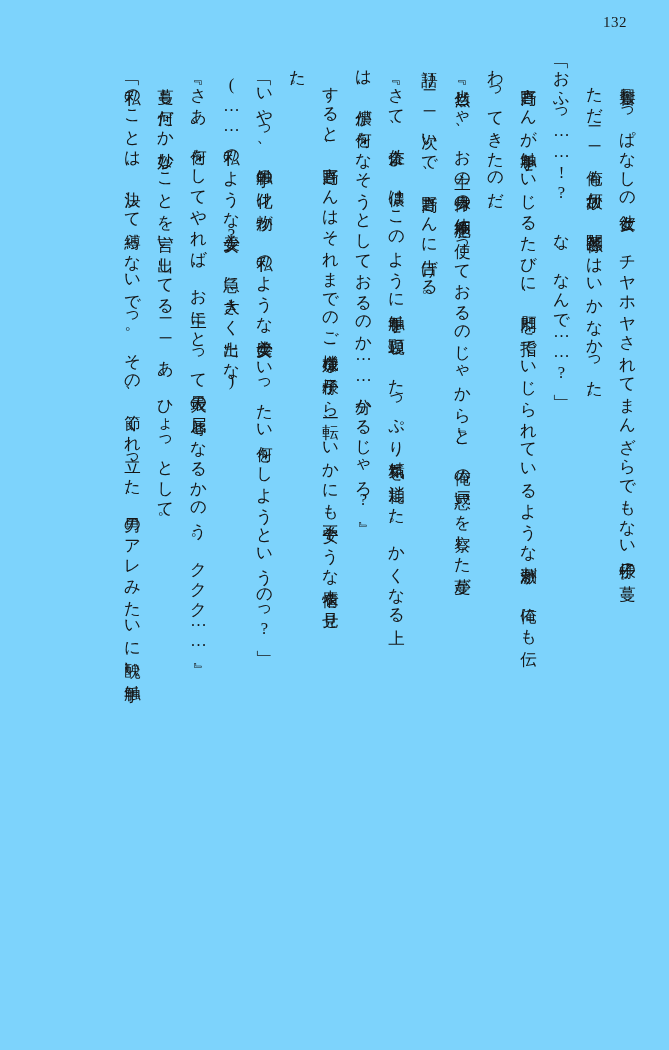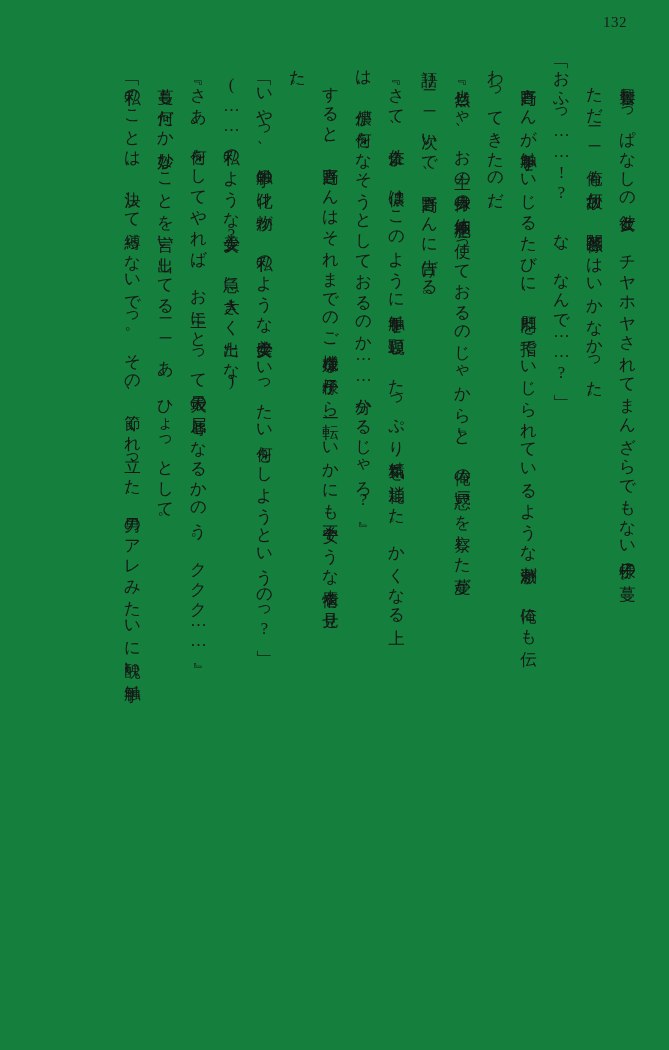--- a/index.html
+++ b/index.html
@@ -12,21 +12,21 @@
     height: 1050px;
     overflow: hidden;
     font-family: "Liberation Serif", "DejaVu Serif", serif;
     color: #1a1a1a;
   }
   .page {
     position: relative;
     width: 669px;
     height: 1050px;
     box-sizing: border-box;
-    background: #15803d;
+    background: #7dd3fc;
   }
   .page-number {
     position: absolute;
     top: 14px;
     right: 42px;
     font-size: 15px;
     letter-spacing: 0.5px;
     color: #1a1a1a;
     font-family: "Liberation Serif", "DejaVu Serif", serif;
   }

